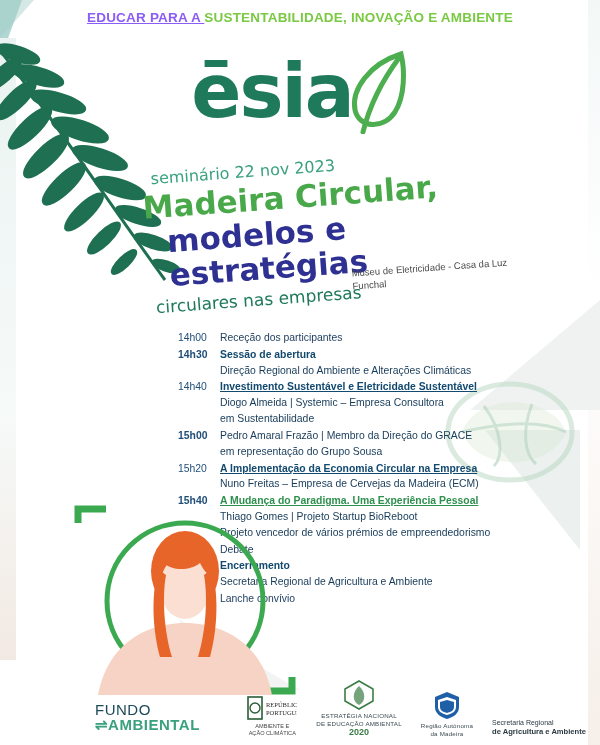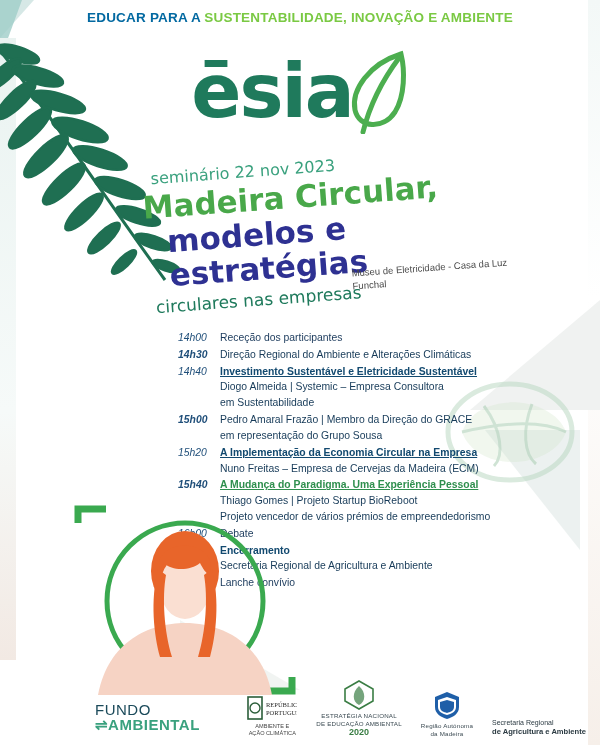--- a/index.html
+++ b/index.html
@@ -73,21 +73,21 @@
 
   
   .header {
     position: absolute; top: 10px; left: 0; right: 0;
     text-align: center;
     font-size: 13.5px;
     font-weight: bold;
     letter-spacing: .2px;
     color: #2bb673;
   }
-  .header .dark { color: #0369a1; }
+  .header .dark { color: #8b5cf6; text-decoration: underline; }
   .header .light { color: #7ac943; }
 
   
   .logo-wrap {
     position: absolute; top: 48px; left: 0; right: 0;
     display: flex; justify-content: center; align-items: center;
   }
   .logo-text {
     font-family: "DejaVu Sans", sans-serif;
     font-size: 74px;
@@ -132,21 +132,21 @@
   
   .program {
     position: absolute; top: 330px; left: 178px; width: 360px;
     font-size: 10.4px;
     color: #1b3a5c;
     line-height: 1.52;
   }
   .row { display: flex; margin-bottom: 1px; }
   .time {
     width: 42px; flex: 0 0 42px;
-    font-weight: bold; color: #1f4e79; font-style: italic;
+    font-weight: bold; color: #1f4e79;
   }
   .time.plain { font-weight: normal; color: #1f4e79; }
   .desc { flex: 1; }
   .lead {
     font-weight: bold; color: #12496f;
     text-decoration: underline;
   }
   .lead.green { color: #2f8f4e; }
   .sub { color: #163a58; }
 
@@ -261,20 +261,21 @@
   <div class="program" id="program">
       <div class="row">
         <div class="time plain">14h00</div>
         <div class="desc">
           <div class="" style="font-weight: normal;">Receção dos participantes</div>
         </div>
       </div>
       <div class="row">
         <div class="time">14h30</div>
         <div class="desc">
+          <div class="lead" style="text-decoration: none;">Sessão de abertura</div>
           <div class="sub">Direção Regional do Ambiente e Alterações Climáticas</div>
         </div>
       </div>
       <div class="row">
         <div class="time plain">14h40</div>
         <div class="desc">
           <div class="lead">Investimento Sustentável e Eletricidade Sustentável</div>
           <div class="sub">Diogo Almeida | Systemic – Empresa Consultora</div>
           <div class="sub">em Sustentabilidade</div>
         </div>

